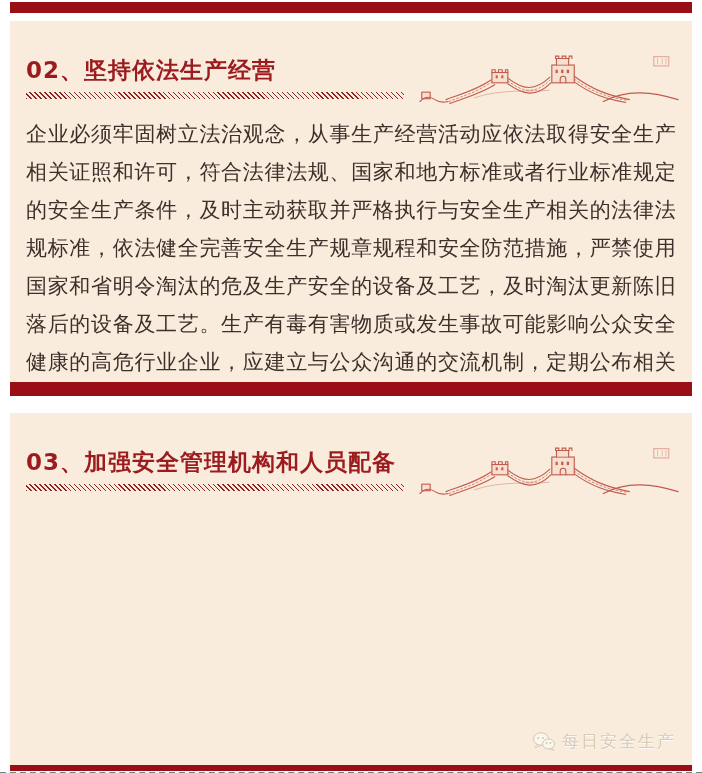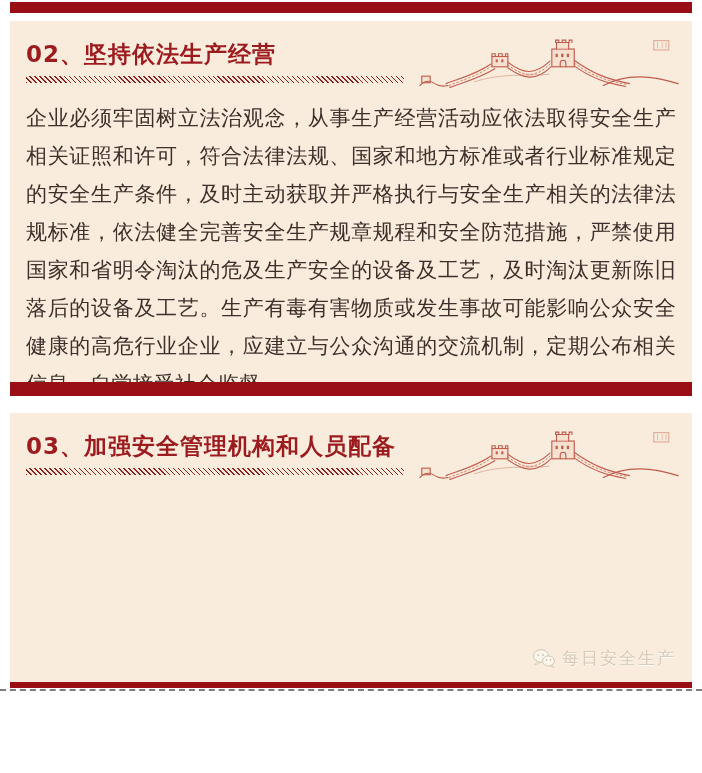--- a/index.html
+++ b/index.html
@@ -12,25 +12,25 @@
   .bar { background: #9a0e16; }
   .bar.top    { height: 11px; margin-bottom: 8px; }
   .bar.mid    { height: 14px; margin-bottom: 17px; }
   .bar.bottom { height: 6px; }
   .bottom-dashed {
     height: 0; margin: 1px -10px 0;
     border-top: 2px dashed #7d7d7d;
   }
   .panel {
     background: #f9ecdc; box-sizing: border-box;
-    padding: 18px 16px 12px; display: flex; flex-direction: column;
+    padding: 34px 16px 12px; display: flex; flex-direction: column;
     position: relative; overflow: hidden;
   }
   .panel.p1 { height: 361px; }
-  .panel.p2 { height: 269px; }
+  .panel.p2 { height: 352px; }
   .panel-header { position: relative; height: 34px; flex: none; }
   .heading {
     margin: 0; font-size: 23px; font-weight: bold; color: #9c1b1f;
     letter-spacing: 1px; line-height: 30px; white-space: nowrap;
     font-family: "DejaVu Sans", "Liberation Sans", sans-serif;
   }
   .great-wall { position: absolute; right: -4px; top: -4px; width: 262px; height: 58px; }
   .hatch-line {
     width: 378px; height: 7px; margin-top: 3px; flex: none;
     background: repeating-linear-gradient(45deg, #8f2220 0, #8f2220 1px, transparent 1px, transparent 3.5px);

